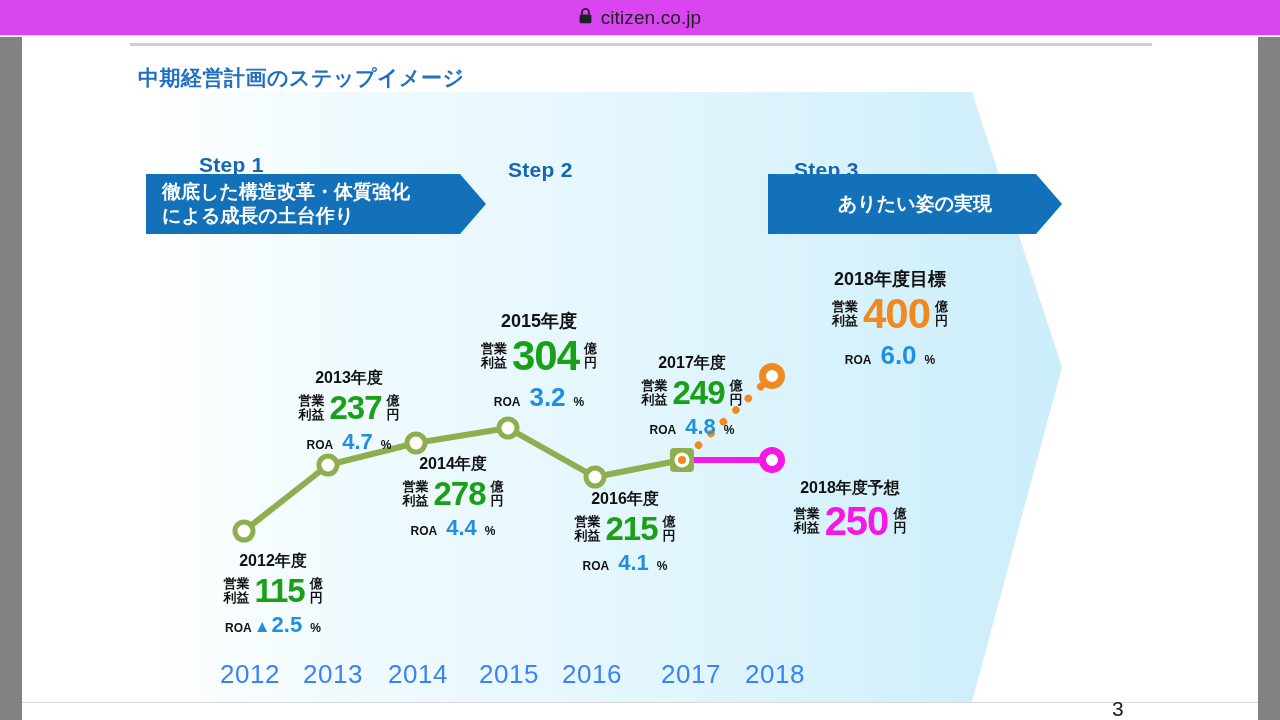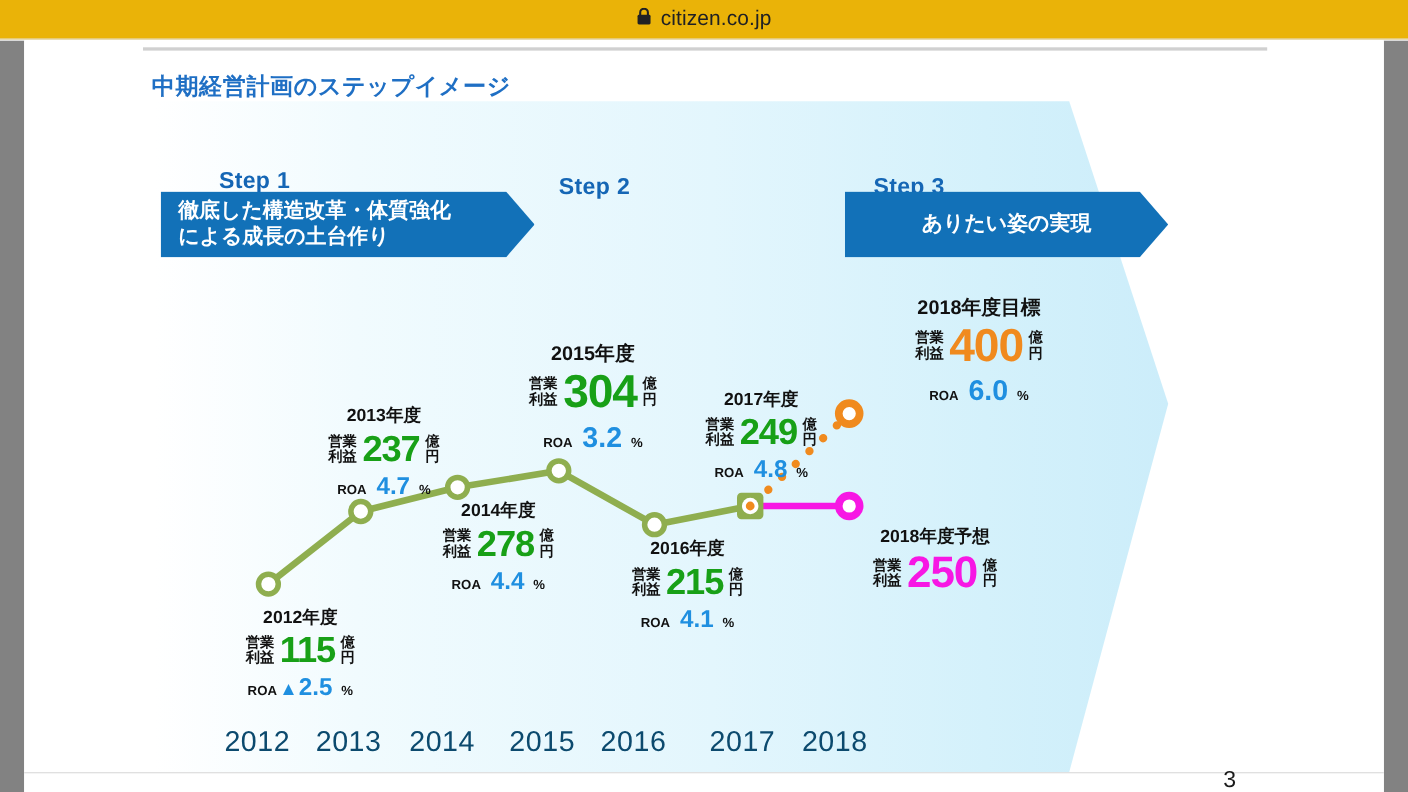--- a/index.html
+++ b/index.html
@@ -5,21 +5,21 @@
   * { box-sizing: border-box; margin: 0; padding: 0; }
   html, body {
     width: 1280px; height: 720px;
     font-family: "Liberation Sans", "DejaVu Sans", sans-serif;
     background: #ffffff; overflow: hidden;
   }
 
   
   #browser-bar {
     position: absolute; left: 0; top: 0; width: 1280px; height: 36px;
-    background: #eab308;
+    background: #d946ef;
     display: flex; align-items: center; justify-content: center;
     border-bottom: 1px solid #e2e2e2;
   }
   #url-wrap { display: flex; align-items: center; gap: 9px; }
   #lock-icon { display: block; }
   #url-text { font-size: 19px; color: #202124; letter-spacing: .1px; }
 
   
   #page-frame {
     position: absolute; left: 0; top: 37px; width: 1280px; height: 683px;
@@ -129,22 +129,22 @@
   #callout-2013 { left: 248px; top: 331px; width: 158px; }
   #callout-2014 { left: 352px; top: 417px; width: 158px; }
   #callout-2015 { left: 428px; top: 272px; width: 178px; }
   #callout-2016 { left: 522px; top: 452px; width: 162px; }
   #callout-2017 { left: 594px; top: 316px; width: 152px; }
   #callout-2018t { left: 778px; top: 230px; width: 180px; }
   #callout-2018f { left: 740px; top: 441px; width: 176px; }
 
   
   .year-tick {
-    position: absolute; top: 622px; width: 92px; text-align: left;
-    font-size: 26px; color: #0c4a6e; letter-spacing: .5px;
+    position: absolute; top: 622px; width: 92px; text-align: center;
+    font-size: 26px; color: #3b82f6; letter-spacing: .5px;
   }
 
   
   #vision-circle {
     position: absolute; left: 884px; top: 308px; width: 216px; height: 216px;
     border: 4px solid #1566b5; border-radius: 50%; background: #ffffff;
     display: flex; align-items: center; justify-content: center;
   }
   #vision-text {
     font-size: 19px; font-weight: bold; color: #1566b5; line-height: 1.45;

